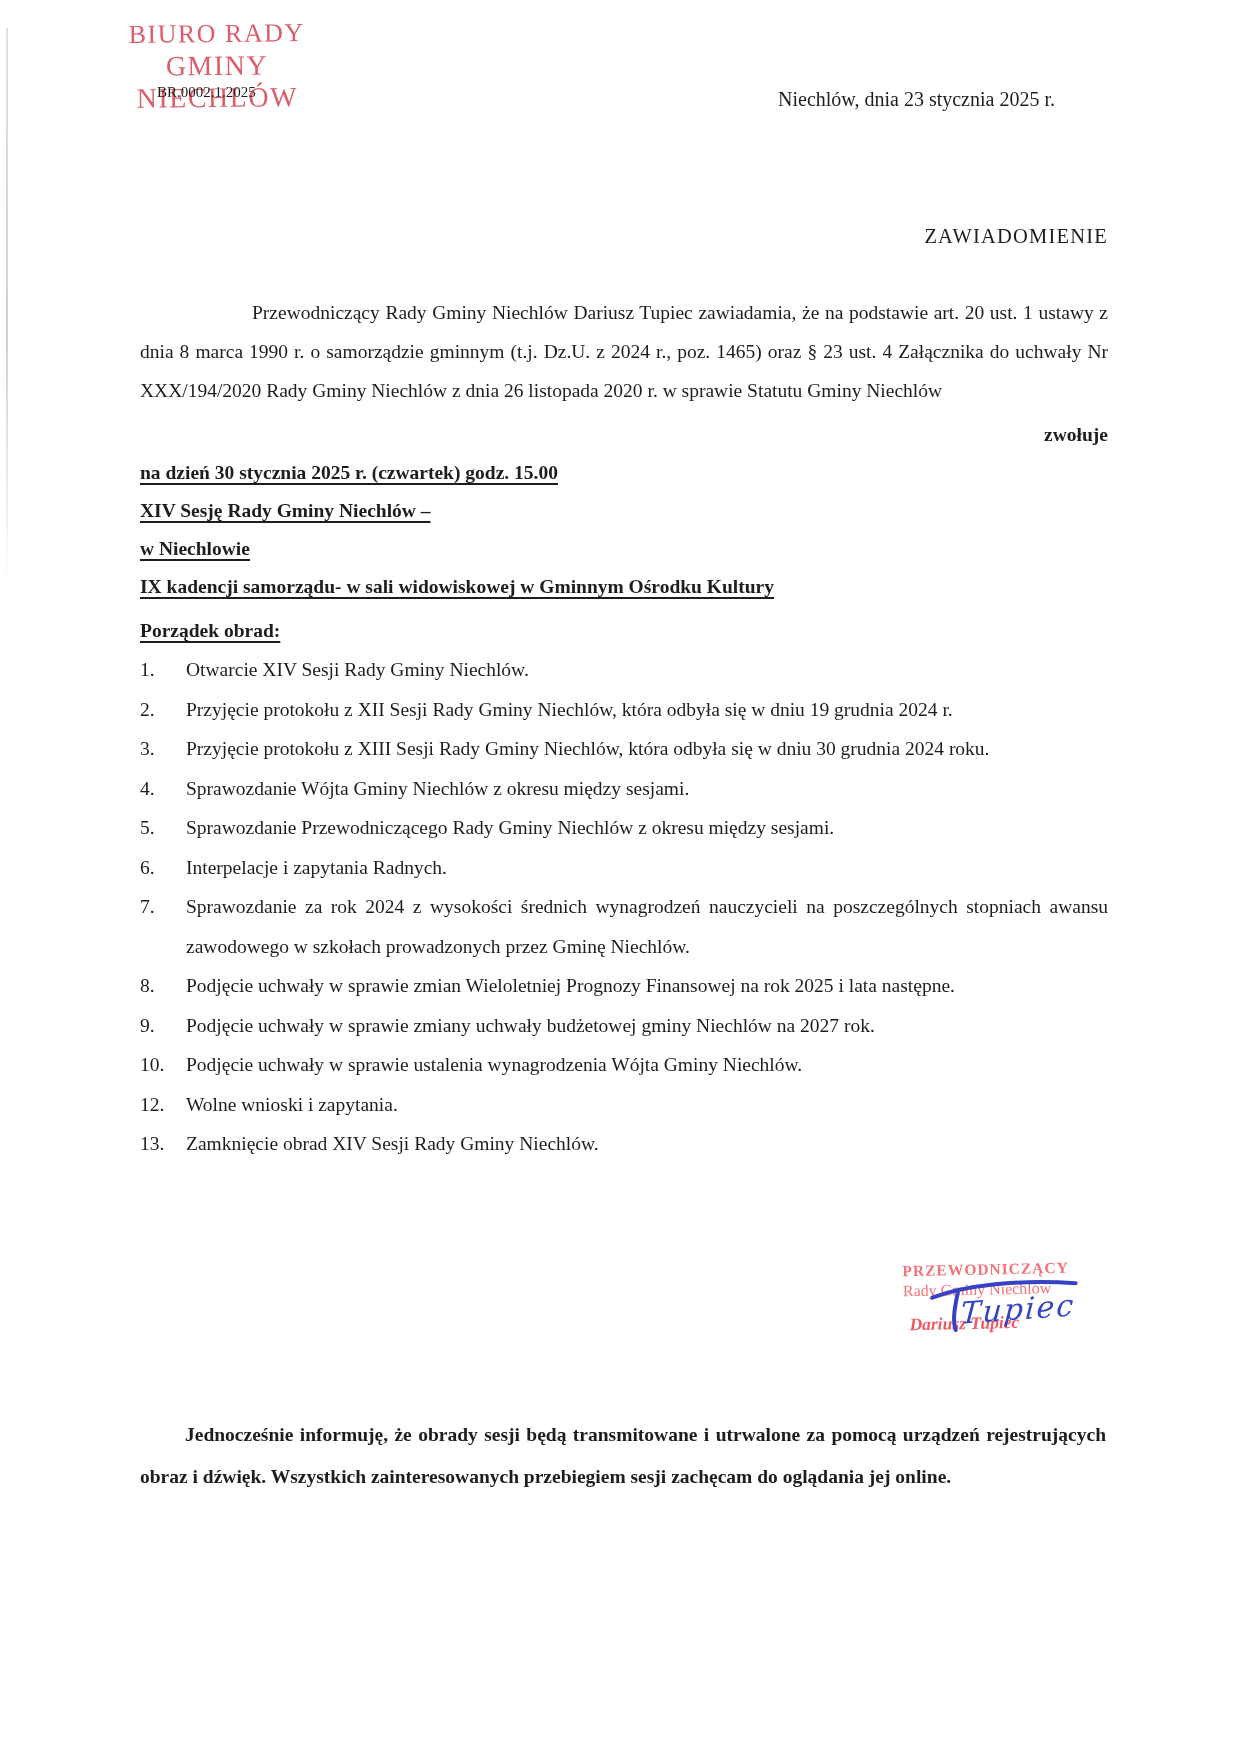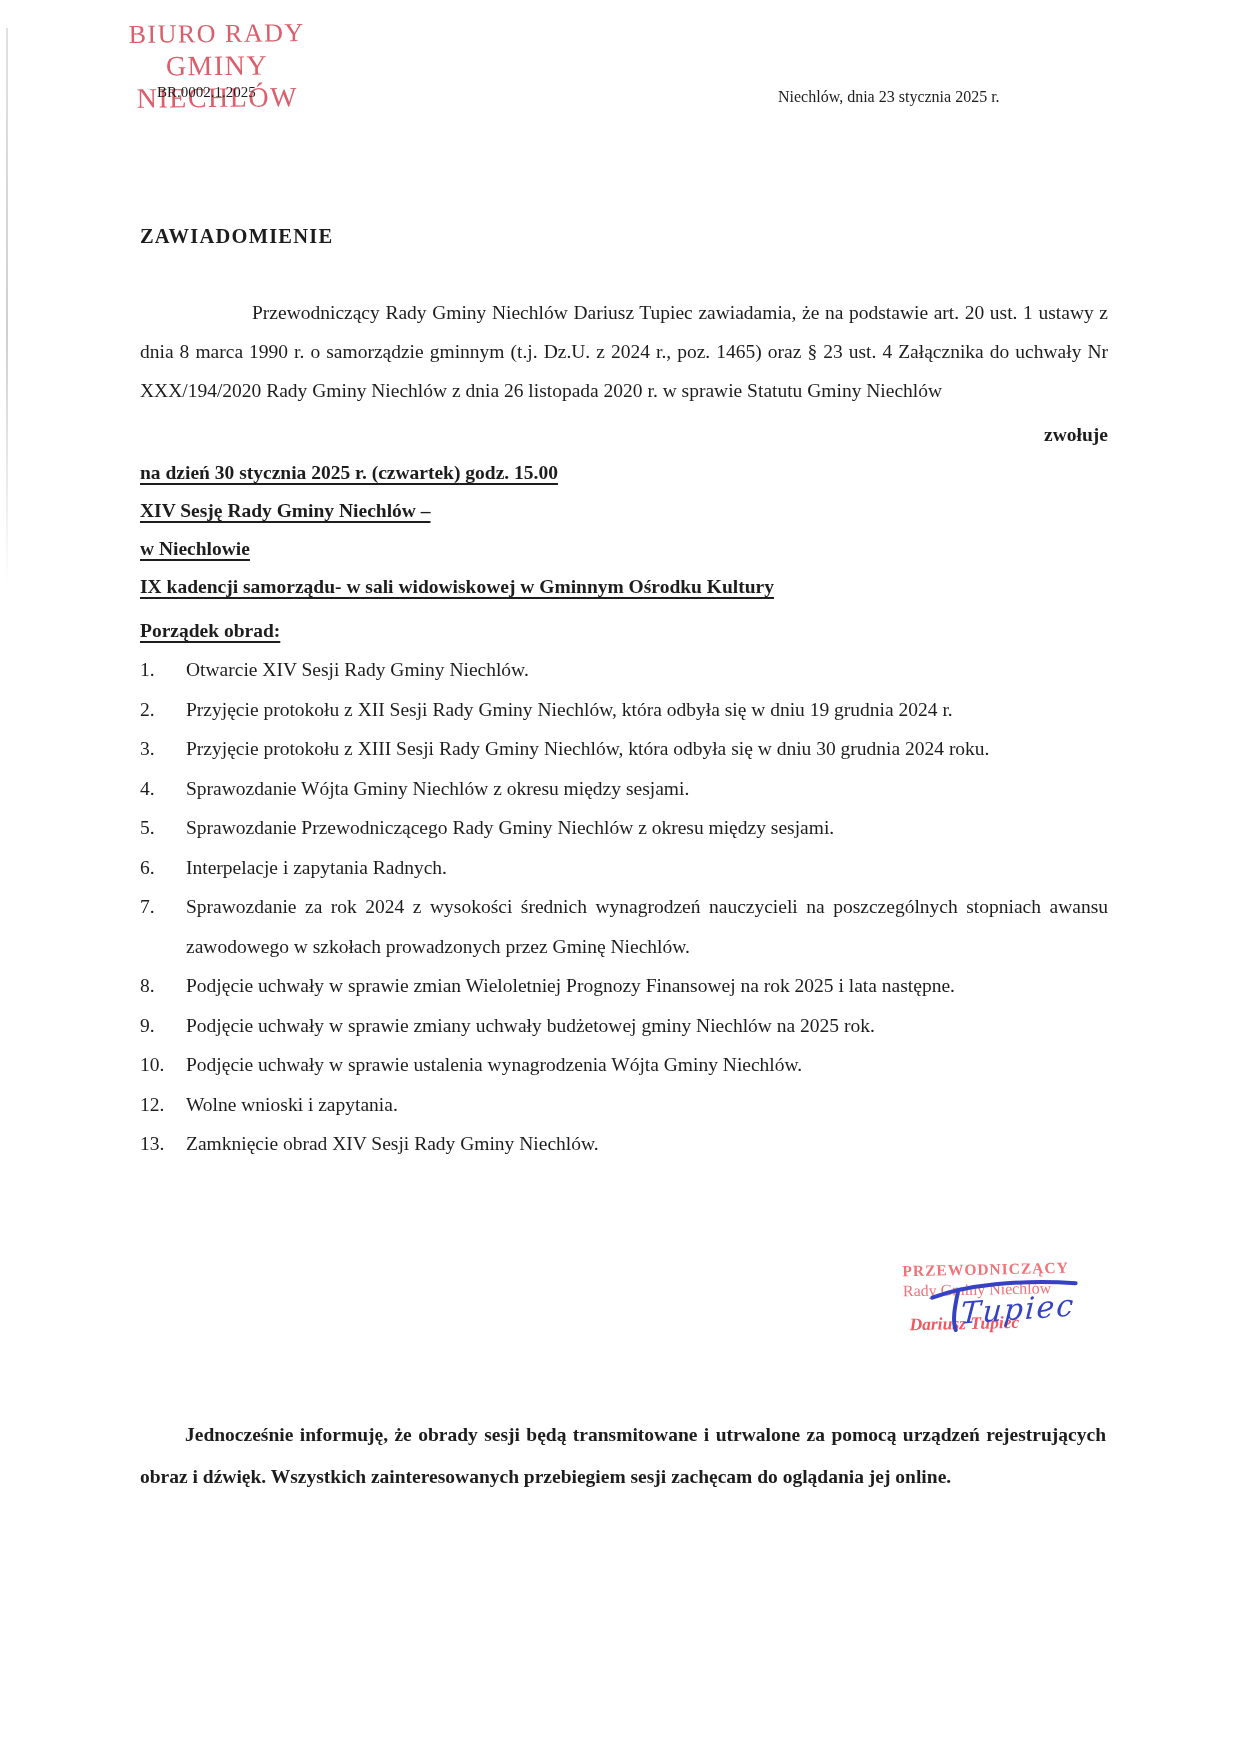--- a/index.html
+++ b/index.html
@@ -41,32 +41,32 @@
   .office-stamp .l1{font-size:26px;line-height:32px;}
   .office-stamp .l2{font-size:28px;line-height:32px;}
   .ref-number{
     position:absolute;
     left:157px; top:84px;
     font-size:15px;
   }
   .dateline{
     position:absolute;
     left:778px; top:88px;
-    font-size:16px;
+    font-size:20px;
   }
   
   .main{
     position:absolute;
     left:140px; top:215px;
     width:968px;
     font-size:19.5px;
   }
   .doc-title{
-    text-align:left;
-    font-weight:bold;
+    text-align:right;
+    font-weight:normal;
     font-size:20.5px;
     letter-spacing:1.2px;
     line-height:26px;
     margin-top:8px;
   }
   .intro{
     margin-top:44px;
     line-height:39px;
     text-align:justify;
     text-indent:112px;
@@ -185,21 +185,21 @@
       <div class="agenda-row">
           <span class="num">7.</span>
           <div class="txt">Sprawozdanie za rok 2024 z wysokości średnich wynagrodzeń nauczycieli na poszczególnych stopniach awansu zawodowego w szkołach prowadzonych przez Gminę Niechlów.</div>
         </div>
       <div class="agenda-row">
           <span class="num">8.</span>
           <div class="txt">Podjęcie uchwały w sprawie zmian Wieloletniej Prognozy Finansowej na rok 2025 i lata następne.</div>
         </div>
       <div class="agenda-row">
           <span class="num">9.</span>
-          <div class="txt">Podjęcie uchwały w sprawie zmiany uchwały budżetowej gminy Niechlów na 2025 rok.</div>
+          <div class="txt">Podjęcie uchwały w sprawie zmiany uchwały budżetowej gminy Niechlów na 2027 rok.</div>
         </div>
       <div class="agenda-row">
           <span class="num">10.</span>
           <div class="txt">Podjęcie uchwały w sprawie ustalenia wynagrodzenia Wójta Gminy Niechlów.</div>
         </div>
       <div class="agenda-row">
           <span class="num">12.</span>
           <div class="txt">Wolne wnioski i zapytania.</div>
         </div>
       <div class="agenda-row">

